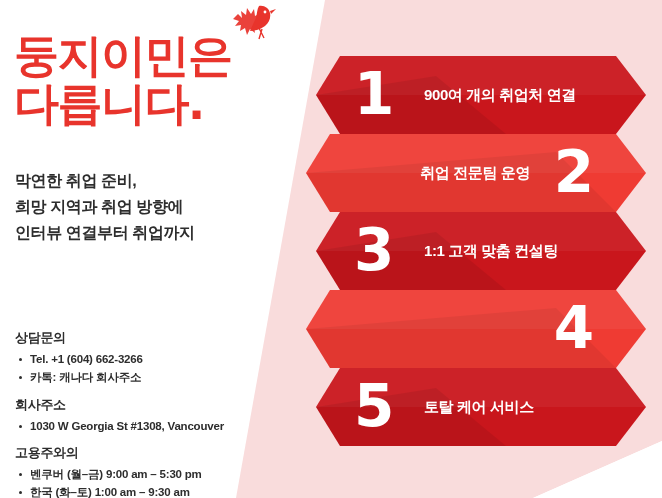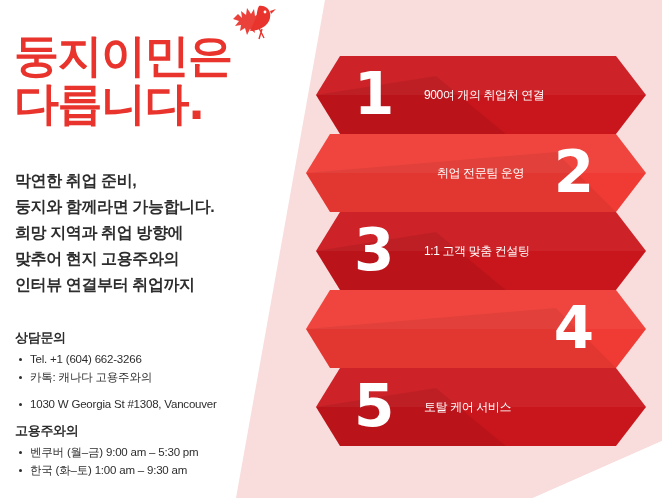--- a/index.html
+++ b/index.html
@@ -77,21 +77,21 @@
   }
   .contact-group { margin-bottom: 9px; }
   .contact-heading {
     font-size: 13px;
     font-weight: 800;
     letter-spacing: -0.3px;
     margin-bottom: 4px;
   }
   .contact-item {
     font-size: 11.5px;
-    font-weight: 400;
+    font-weight: 700;
     letter-spacing: -0.2px;
     line-height: 1.55;
     padding-left: 15px;
     position: relative;
     white-space: nowrap;
   }
   .contact-item::before {
     content: "";
     position: absolute;
     left: 4px;
@@ -130,31 +130,31 @@
     font-size: 58px;
     font-weight: 800;
     line-height: 1;
     font-family: "DejaVu Sans", "Liberation Sans", sans-serif;
   }
   .arrow .label {
     position: absolute;
     top: 50%;
     transform: translateY(-50%);
     color: #ffffff;
-    font-size: 12px;
-    font-weight: 400;
+    font-size: 15px;
+    font-weight: 700;
     letter-spacing: -0.4px;
     white-space: nowrap;
   }
   
   .arrow.num-left .num { left: 38px; }
   .arrow.num-left .label { left: 108px; }
   
   .arrow.num-right .num { right: 52px; }
-  .arrow.num-right .label { right: 122px; }
+  .arrow.num-right .label { right: 116px; }
 </style>
 </head>
 <body>
 
 <div id="poster">
 
   <div class="bg-pink-wedge"></div>
   <div class="bg-white-corner"></div>
 
   <svg class="logo" viewBox="0 0 50 46">
@@ -171,35 +171,34 @@
 
   <div class="left-col">
 
     <div class="headline">
       <span>둥지이민은</span>
       <span class="line2">다릅니다.</span>
     </div>
 
     <div class="body-copy">
       <div>막연한 취업 준비,</div>
-      <div>둥지와 함께라면 가능합니다.</div>
       <div>희망 지역과 취업 방향에</div>
-      <div>맞추어 현지 고용주와의</div>
       <div>인터뷰 연결부터 취업까지</div>
     </div>
 
     <div class="contact">
 
       <div class="contact-group">
         <div class="contact-heading">상담문의</div>
         <div class="contact-item">Tel. +1 (604) 662-3266</div>
-        <div class="contact-item">카톡: 캐나다 고용주와의</div>
+        <div class="contact-item">카톡: 캐나다 회사주소</div>
       </div>
 
       <div class="contact-group">
+        <div class="contact-heading">회사주소</div>
         <div class="contact-item">1030 W Georgia St #1308, Vancouver</div>
       </div>
 
       <div class="contact-group">
         <div class="contact-heading">고용주와의</div>
         <div class="contact-item">벤쿠버 (월–금) 9:00 am – 5:30 pm</div>
         <div class="contact-item">한국 (화–토) 1:00 am – 9:30 am</div>
       </div>
 
     </div>

